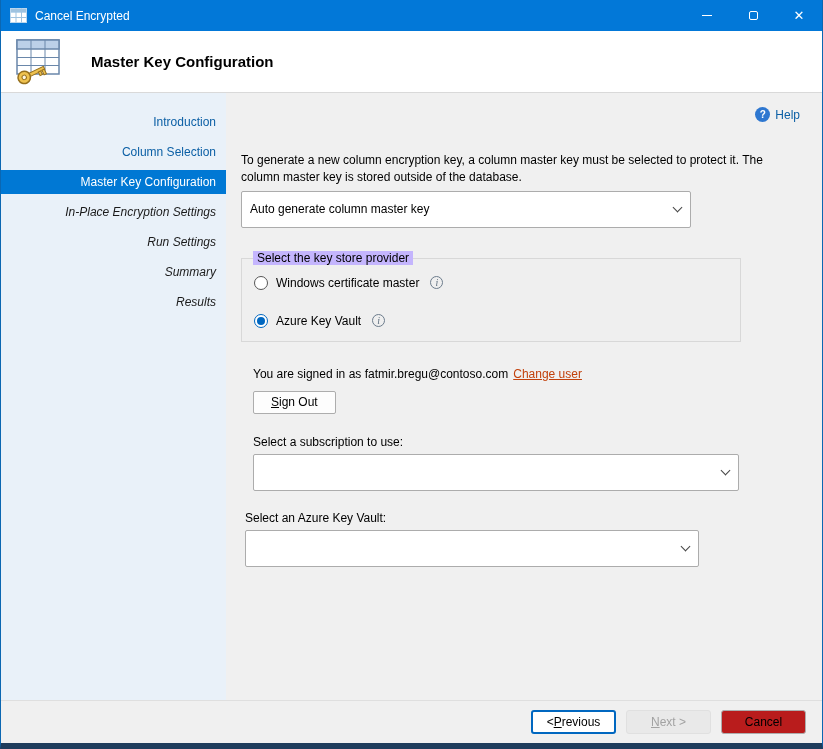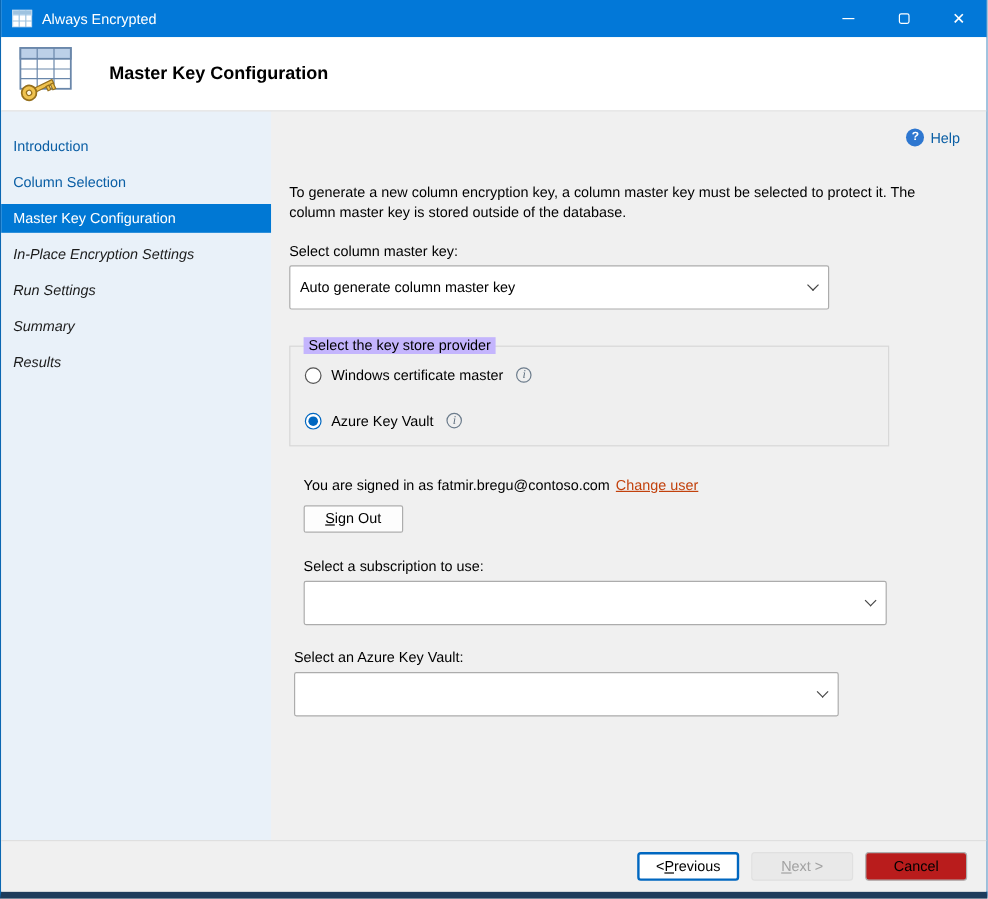--- a/index.html
+++ b/index.html
@@ -37,21 +37,21 @@
   }
   .header-icon { margin-left: 10px; display: flex; }
   .page-title { margin-left: 26px; font-size: 15px; font-weight: bold; }
 
   
   .body { flex: 1 1 auto; min-height: 0; display: flex; }
 
   .sidebar {
     flex: 0 0 225px; background: #E9F1F9; padding-top: 17px;
   }
-  .sidebar-item { padding: 5px 10px; margin-bottom: 6px; cursor: default; }
+  .sidebar-item { padding: 5px 10px; margin-bottom: 6px; cursor: default; text-align: right; }
   .sidebar-item.visited { color: #0B5FA5; }
   .sidebar-item.normal { color: #1b1b1b; font-style: italic; }
   .sidebar-item.active { background: #0078D4; color: #fff; }
 
   .content { flex: 1; background: #F0F0F0; padding: 10px 22px 0 15px; overflow: hidden; }
 
   .help-row { display: flex; justify-content: flex-end; align-items: center; gap: 5px; margin-top: 4px; }
   .help-icon {
     width: 15px; height: 15px; border-radius: 50%; background: #2E77D0; color: #fff;
     font-size: 10px; font-weight: bold; display: flex; align-items: center; justify-content: center;
@@ -131,21 +131,21 @@
   <div class="titlebar">
     <span class="tb-icon">
       <svg width="17" height="15" viewBox="0 0 17 15">
         <rect x="0.5" y="0.5" width="16" height="14" fill="#ffffff" stroke="#BBD7EE"></rect>
         <rect x="0.5" y="0.5" width="16" height="4" fill="#9FC3E0" stroke="#BBD7EE"></rect>
         <line x1="6" y1="0.5" x2="6" y2="14.5" stroke="#9FC3E0"></line>
         <line x1="11.5" y1="0.5" x2="11.5" y2="14.5" stroke="#9FC3E0"></line>
         <line x1="0.5" y1="9.5" x2="16.5" y2="9.5" stroke="#9FC3E0"></line>
       </svg>
     </span>
-    <span class="tb-title">Always Encrypted</span>
+    <span class="tb-title">Cancel Encrypted</span>
     <span class="tb-spacer"></span>
     <button class="tb-btn">
         <span class="min-glyph"></span>
       </button>
     <button class="tb-btn">
         <span class="max-glyph"></span>
       </button>
     <button class="tb-btn">
         <span>✕</span>
       </button>
@@ -186,21 +186,20 @@
 
     <main class="content">
 
       <div class="help-row">
         <span class="help-icon">?</span>
         <span class="help-label">Help</span>
       </div>
 
       <p class="intro">To generate a new column encryption key, a column master key must be selected to protect it.  The column master key is stored outside of the database.</p>
 
-      <label class="field-label">Select column master key:</label>
       <div class="select master">
         <span class="sel-text">Auto generate column master key</span>
         <span class="chevron"></span>
       </div>
 
       <div class="groupbox">
         <span class="legend">Select the key store provider</span>
 
         <div class="radio-row">
           <span class="radio unchecked"></span>

